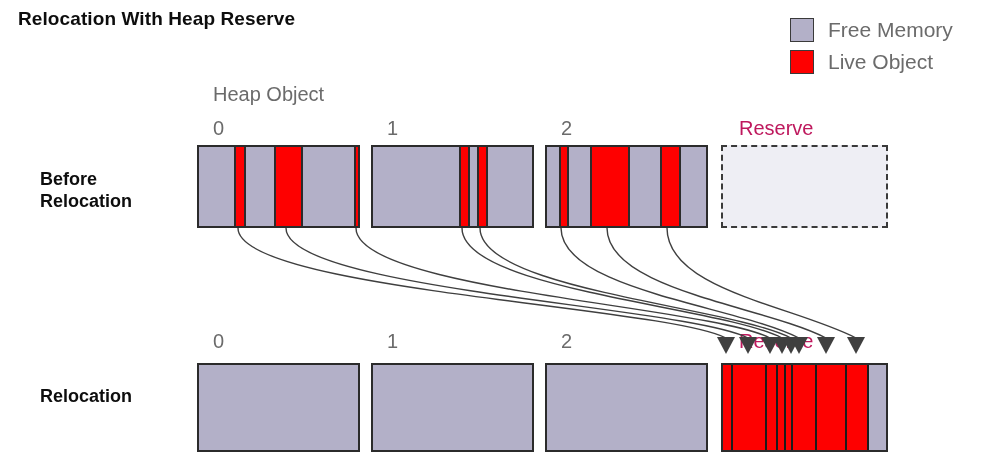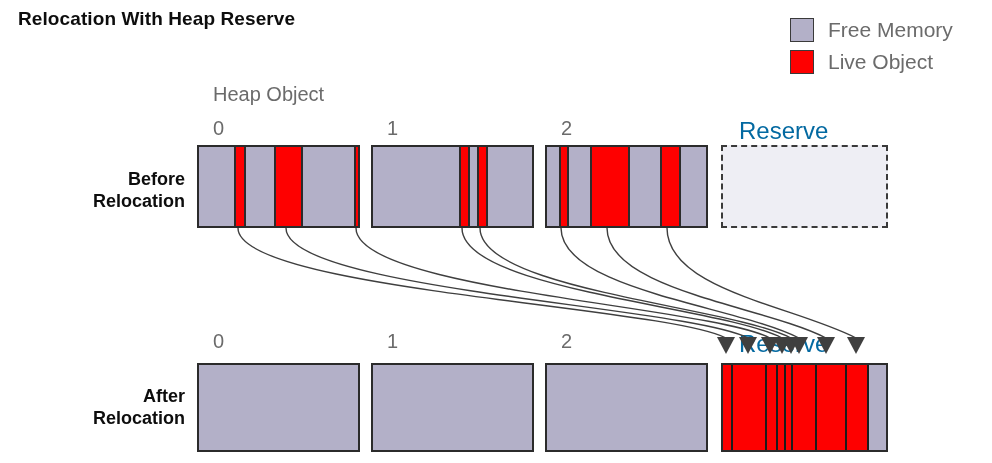--- a/index.html
+++ b/index.html
@@ -52,43 +52,42 @@
     font-size: 21px;
     color: #6b6b6b;
     white-space: nowrap;
   }
 
   
   .row-label {
     font-size: 18px;
     font-weight: bold;
     color: #0d0d0d;
-    text-align: right;
     line-height: 1.24;
     width: 145px;
   }
   #label-before { left: 40px; top: 168px; }
   #label-after  { left: 40px; top: 385px; }
 
   
   #heap-regions-caption {
     left: 213px;
     top: 83px;
     font-size: 20px;
     color: #6b6b6b;
   }
 
   
   .region-index {
     font-size: 20px;
     color: #6b6b6b;
   }
   .reserve-caption {
-    font-size: 24px;
-    color: #0369a1;
+    font-size: 20px;
+    color: #be185d;
   }
 
   
   .region-box {
     border: 2px solid #2b2b2b;
     box-sizing: border-box;
     background: #b3b0c8;
     overflow: hidden;
   }
   .live-block {
@@ -146,21 +145,20 @@
     </div>
   </div>
 
   <div class="abs" id="title">Relocation With Heap Reserve</div>
 
   <div class="abs row-label" id="label-before">
     <div>Before</div>
     <div>Relocation</div>
   </div>
   <div class="abs row-label" id="label-after">
-    <div>After</div>
     <div>Relocation</div>
   </div>
 
   <div class="abs" id="heap-regions-caption">Heap Object</div>
 
   <div id="before-row">
       <div class="abs region-index" style="left: 213px; top: 117px;">0</div>
       <div class="abs region-box" style="left: 197px; top: 145px; width: 163px; height: 83px;">
         <div class="live-block" style="left: 35px; width: 12px;"></div>
         <div class="live-block" style="left: 75px; width: 29px;"></div>

